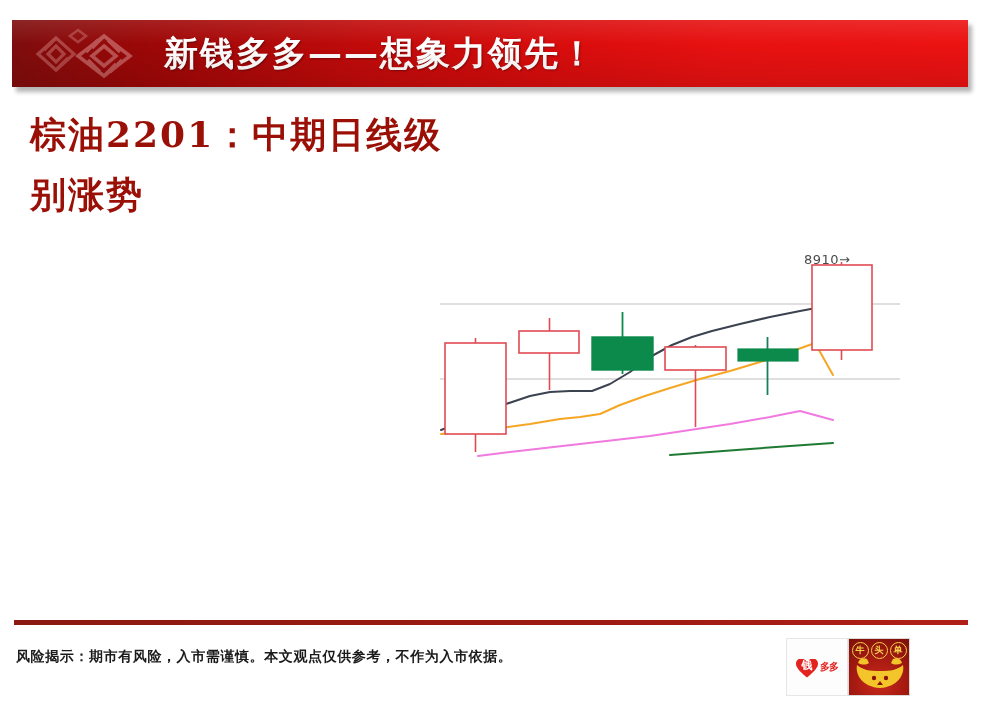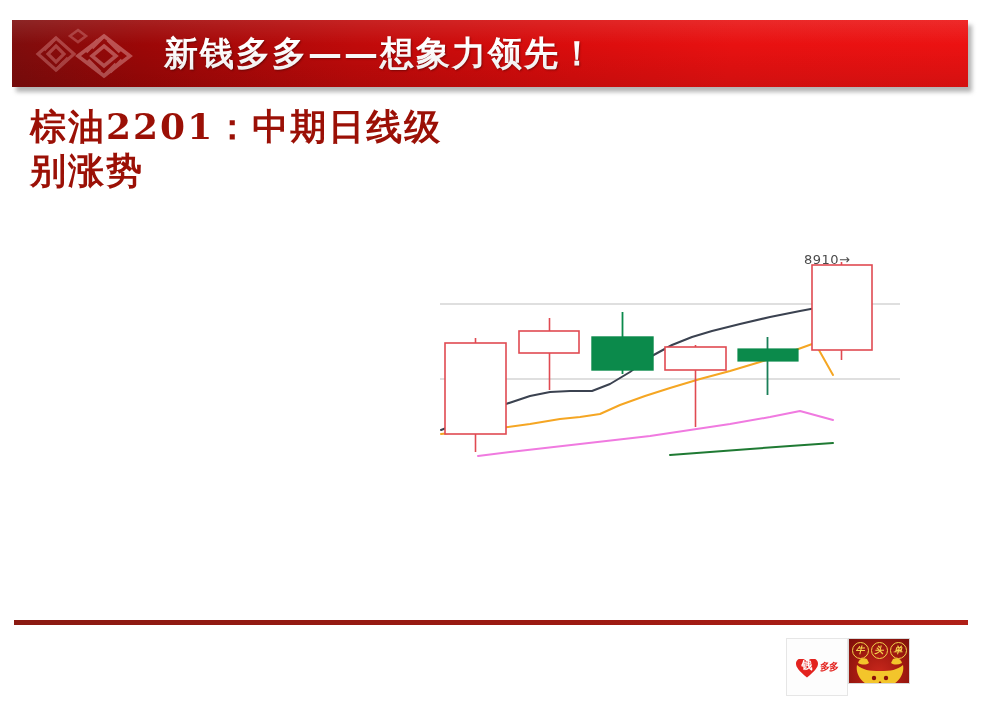--- a/index.html
+++ b/index.html
@@ -39,21 +39,21 @@
     line-height:50px;
     text-shadow:1px 1px 2px rgba(0,0,0,.35);
     white-space:nowrap;
   }
 
   
   .heading{
     position:absolute;left:30px;top:104px;width:420px;
     color:#9b1006;
     font-family:"DejaVu Serif","Liberation Serif",serif;
-    font-weight:bold;font-size:36px;line-height:44px;letter-spacing:2px;
+    font-weight:bold;font-size:36px;line-height:60px;letter-spacing:2px;
   }
 
   
   .body-text{
     position:absolute;left:22px;top:222px;width:412px;
     color:#1a1a1a;
     font-family:"DejaVu Serif","Liberation Serif",serif;
     font-weight:bold;font-size:21px;line-height:39px;
     text-indent:42px;text-align:justify;letter-spacing:.5px;
   }
@@ -96,23 +96,23 @@
   .heart .hchar{
     position:absolute;left:0;top:3px;width:22px;text-align:center;
     color:#fff;font-size:11px;font-weight:bold;
     font-family:"DejaVu Serif","Liberation Serif",serif;line-height:12px;
   }
   .logo-left .dd{
     color:#e3231f;font-weight:bold;font-size:10px;
     font-family:"DejaVu Serif","Liberation Serif",serif;letter-spacing:-1px;
   }
   .logo-right{
-    position:relative;width:62px;height:46px;overflow:hidden;
+    position:relative;width:62px;height:58px;overflow:hidden;
     background:radial-gradient(circle at 50% 78%,#c9281c 0%,#a81b12 45%,#7c0f09 100%);
-    border:1px solid #d9d9d9;box-sizing:border-box;font-style:italic;
+    border:1px solid #d9d9d9;box-sizing:border-box;
   }
   .logo-right .niu{
     position:absolute;top:3px;left:0;width:100%;text-align:center;
     font-size:0;white-space:nowrap;
   }
   .logo-right .niu span{
     display:inline-block;width:15px;height:15px;line-height:15px;
     border:1px solid #f3d14a;border-radius:50%;
     color:#f6d34c;font-size:9px;font-weight:bold;margin:0 1px;
     font-family:"DejaVu Serif","Liberation Serif",serif;
@@ -197,20 +197,21 @@
         <g>
           <line x1="841.5" y1="262" x2="841.5" y2="360" stroke="#e04a52" stroke-width="1.6"></line>
           <rect x="812" y="265" width="60" height="85" fill="#ffffff" stroke="#e04a52" stroke-width="1.6"></rect>
         </g>
       </g>
     </svg>
     <div class="price-tag">8910→</div>
   </div>
 
   <div class="footer-rule"></div>
+  <div class="footer-text">风险揭示：期市有风险，入市需谨慎。本文观点仅供参考，不作为入市依据。</div>
 
   <div class="logo-box">
     <div class="logo-left">
       <span class="heart">
         <span class="hshape"></span>
         <span class="hchar">钱</span>
       </span>
       <span class="dd">多多</span>
     </div>
     <div class="logo-right">

